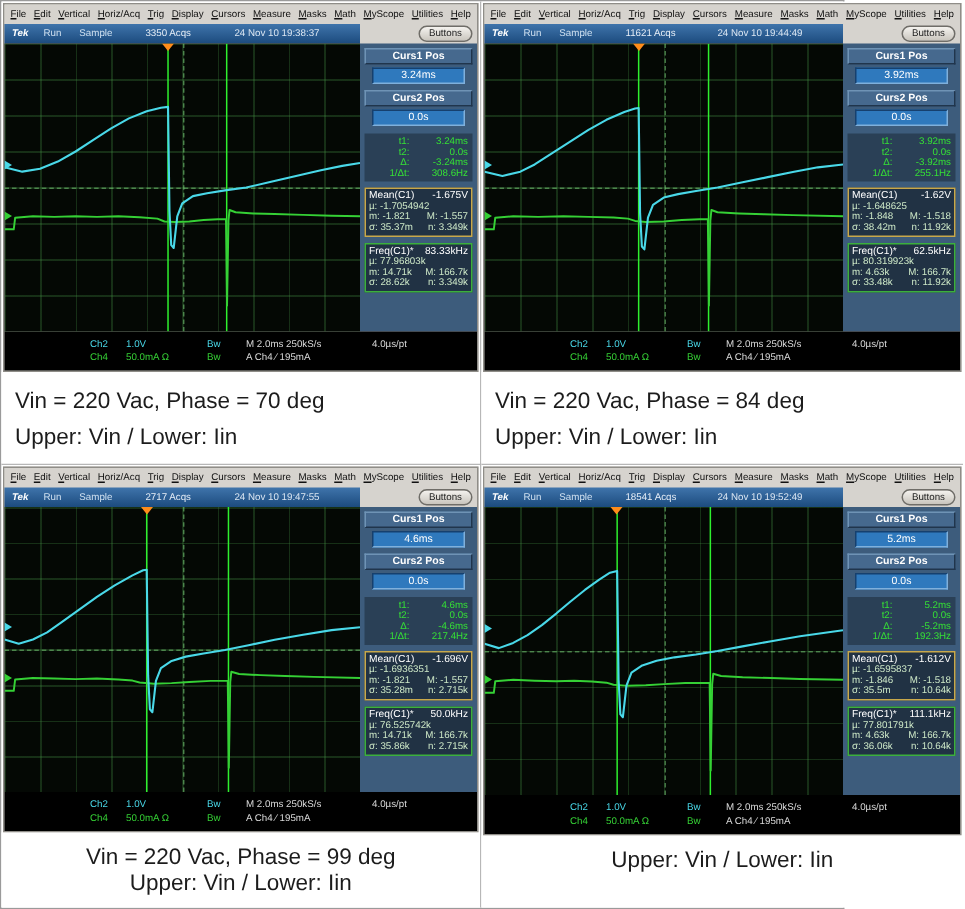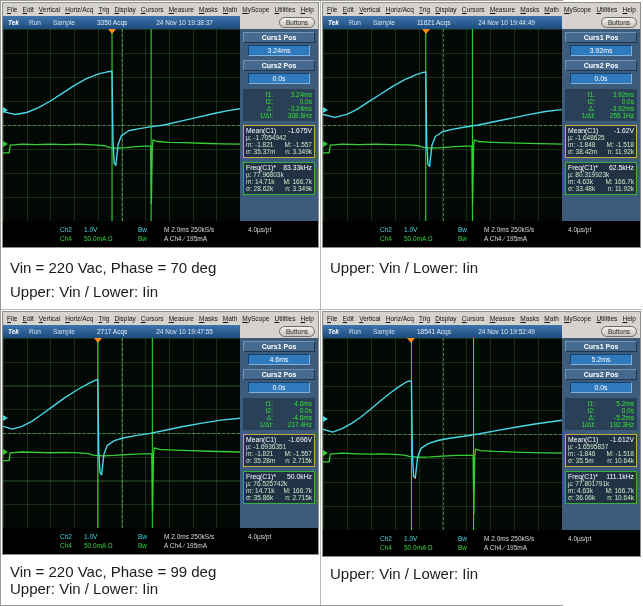--- a/index.html
+++ b/index.html
@@ -54,21 +54,21 @@
 
   
   .bbar { height:26px; background:#000; display:flex; flex-direction:column; justify-content:center; padding-left:57px; font-size:6.5px; }
   .brow { display:flex; align-items:center; height:9px; white-space:nowrap; }
   .b1 { width:24px; } .b2 { width:54px; } .b3 { width:26px; }
   .b4 { width:84px; } .b5 { }
   .cy { color:#49d8e8; } .gr { color:#35d035; } .wh { color:#d9d9d9; }
 
   
   .caption { flex:1; background:#fff; padding:11px 9px 9px; display:flex; flex-direction:column; justify-content:space-between; font-size:15px; color:#1c1c1c; }
-  .cell:nth-child(3) .caption, .cell:nth-child(4) .caption { padding:8px 9px 8px; }
+  .cell:nth-child(3) .caption, .cell:nth-child(4) .caption { padding:8px 9px 8px;align-items:center; }
   .watermark { position:absolute; right:2px; bottom:3px; font-size:24px; color:rgba(148,205,138,.8); white-space:nowrap; pointer-events:none; }
 </style>
 </head>
 <body>
 
 <div id="frame">
   <div id="grid">
     <div class="cell">
   <div class="scope">
     <div class="menubar">
@@ -306,20 +306,21 @@
       </div>
       <div class="brow">
         <span class="b1 gr">Ch4</span>
         <span class="b2 gr">50.0mA Ω</span>
         <span class="b3 gr">Bw</span>
         <span class="b4 wh">A Ch4 ∕ 195mA</span>
       </div>
     </div>
   </div>
   <div class="caption">
+    <div>Vin = 220 Vac, Phase = 84 deg</div>
     <div>Upper: Vin / Lower: Iin</div>
   </div>
 </div>
     <div class="cell">
   <div class="scope">
     <div class="menubar">
             <span class="mi">File</span>
             <span class="mi">Edit</span>
             <span class="mi">Vertical</span>
             <span class="mi">Horiz/Acq</span>

